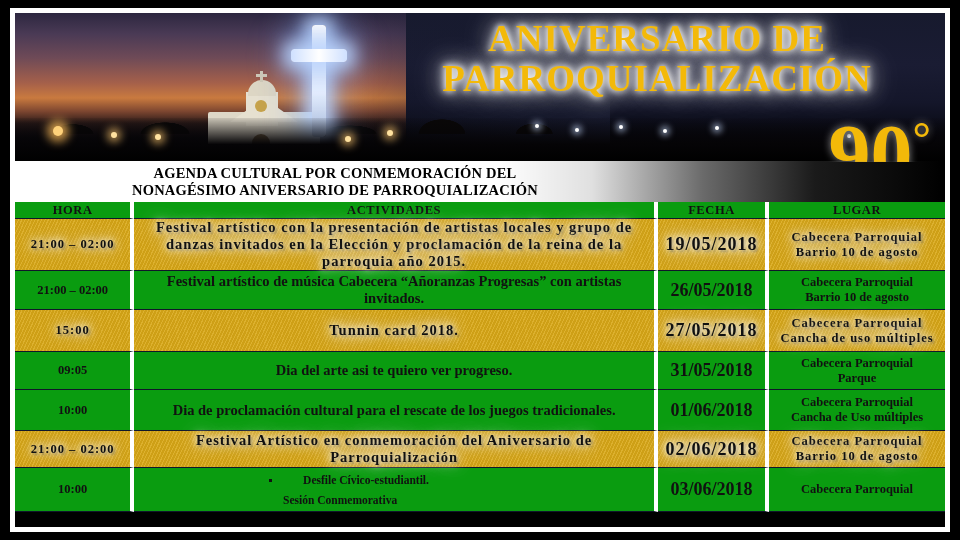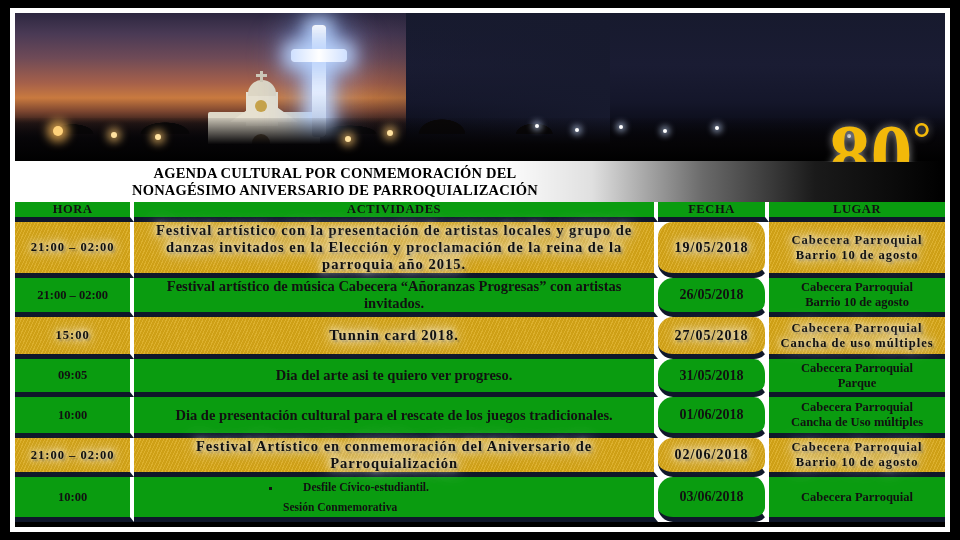--- a/index.html
+++ b/index.html
@@ -178,21 +178,21 @@
     table-layout:fixed;
     background:#ffffff;
   }
   table.agenda col.c-hora  { width:118px; }
   table.agenda col.c-act   { width:518px; }
   table.agenda col.c-fecha { width:110px; }
   table.agenda col.c-lugar { width:174px; }
 
   table.agenda th, table.agenda td {
     border-right:4px solid #ffffff;
-    border-bottom:5px solid #0f172a;
+    border-bottom:1px solid #0f172a;
     padding:0 4px;
     vertical-align:middle;
     text-align:center;
     font-weight:bold;
     color:#111;
   }
   table.agenda th:last-child, table.agenda td:last-child { border-right:none; }
 
   thead th {
     background:#0a9c10;
@@ -204,21 +204,21 @@
   }
 
   tr.green td { background:#0a9c10; }
   tr.gold  td {
     background:#d9a817;
     background-image:
       repeating-linear-gradient(115deg, rgba(255,255,255,.10) 0 1px, rgba(0,0,0,.05) 1px 3px);
   }
 
   td.hora  { font-size:12.5px; vertical-align:bottom; padding-bottom:5px; }
-  td.fecha { font-size:14px; vertical-align:bottom; padding-bottom:5px;border-radius:15px; }
+  td.fecha { font-size:18px; vertical-align:bottom; padding-bottom:5px; }
   td.act   { font-size:14.5px; line-height:17px; padding:2px 10px; }
   td.lugar { font-size:12.5px; line-height:15px; padding:2px 4px; }
 
   td.act .bullets {
     display:block; text-align:left; margin:0 auto; width:250px;
     font-size:11.5px; line-height:20px; font-weight:bold;
   }
   td.act .bullets .bdot { display:inline-block; width:3px; height:3px; background:#111; vertical-align:middle; margin-right:31px; }
 </style>
 </head>
@@ -254,21 +254,25 @@
       <div class="lamp b" style="left:140px; bottom:22px;"></div>
       <div class="lamp b" style="left:330px; bottom:20px;"></div>
       <div class="lamp b" style="left:372px; bottom:26px;"></div>
       <div class="lamp c" style="left:520px; bottom:34px;"></div>
       <div class="lamp c" style="left:560px; bottom:30px;"></div>
       <div class="lamp c" style="left:604px; bottom:33px;"></div>
       <div class="lamp c" style="left:648px; bottom:29px;"></div>
       <div class="lamp c" style="left:700px; bottom:32px;"></div>
       <div class="lamp c" style="left:832px; bottom:24px;"></div>
 
-      <div id="anniv-number"><span>80</span><span class="deg">°</span></div>
+      <div id="title-block">
+        <div id="title-line1" class="gold">ANIVERSARIO DE</div>
+        <div id="title-line2" class="gold">PARROQUIALIZACIÓN</div>
+      </div>
+      <div id="anniv-number"><span>90</span><span class="deg">°</span></div>
     </div>
 
     <div id="subtitle-band">
       <div id="subtitle-inner">
         <div>AGENDA CULTURAL POR CONMEMORACIÓN DEL</div>
         <div>NONAGÉSIMO ANIVERSARIO DE PARROQUIALIZACIÓN</div>
       </div>
     </div>
 
     <div id="table-wrap">
@@ -319,21 +323,21 @@
               <td class="hora">09:05</td>
               <td class="act">Dia del arte asi te quiero ver progreso.</td>
               <td class="fecha">31/05/2018</td>
               <td class="lugar">
                 <div>Cabecera Parroquial</div>
                 <div>Parque</div>
               </td>
             </tr>
             <tr class="green" style="height: 41px;">
               <td class="hora">10:00</td>
-              <td class="act">Dia de presentación cultural para el rescate de los juegos tradicionales.</td>
+              <td class="act">Dia de proclamación cultural para el rescate de los juegos tradicionales.</td>
               <td class="fecha">01/06/2018</td>
               <td class="lugar">
                 <div>Cabecera Parroquial</div>
                 <div>Cancha de Uso múltiples</div>
               </td>
             </tr>
             <tr class="gold" style="height: 37px;">
               <td class="hora">21:00 – 02:00</td>
               <td class="act">Festival Artístico en conmemoración del Aniversario de Parroquialización</td>
               <td class="fecha">02/06/2018</td>

